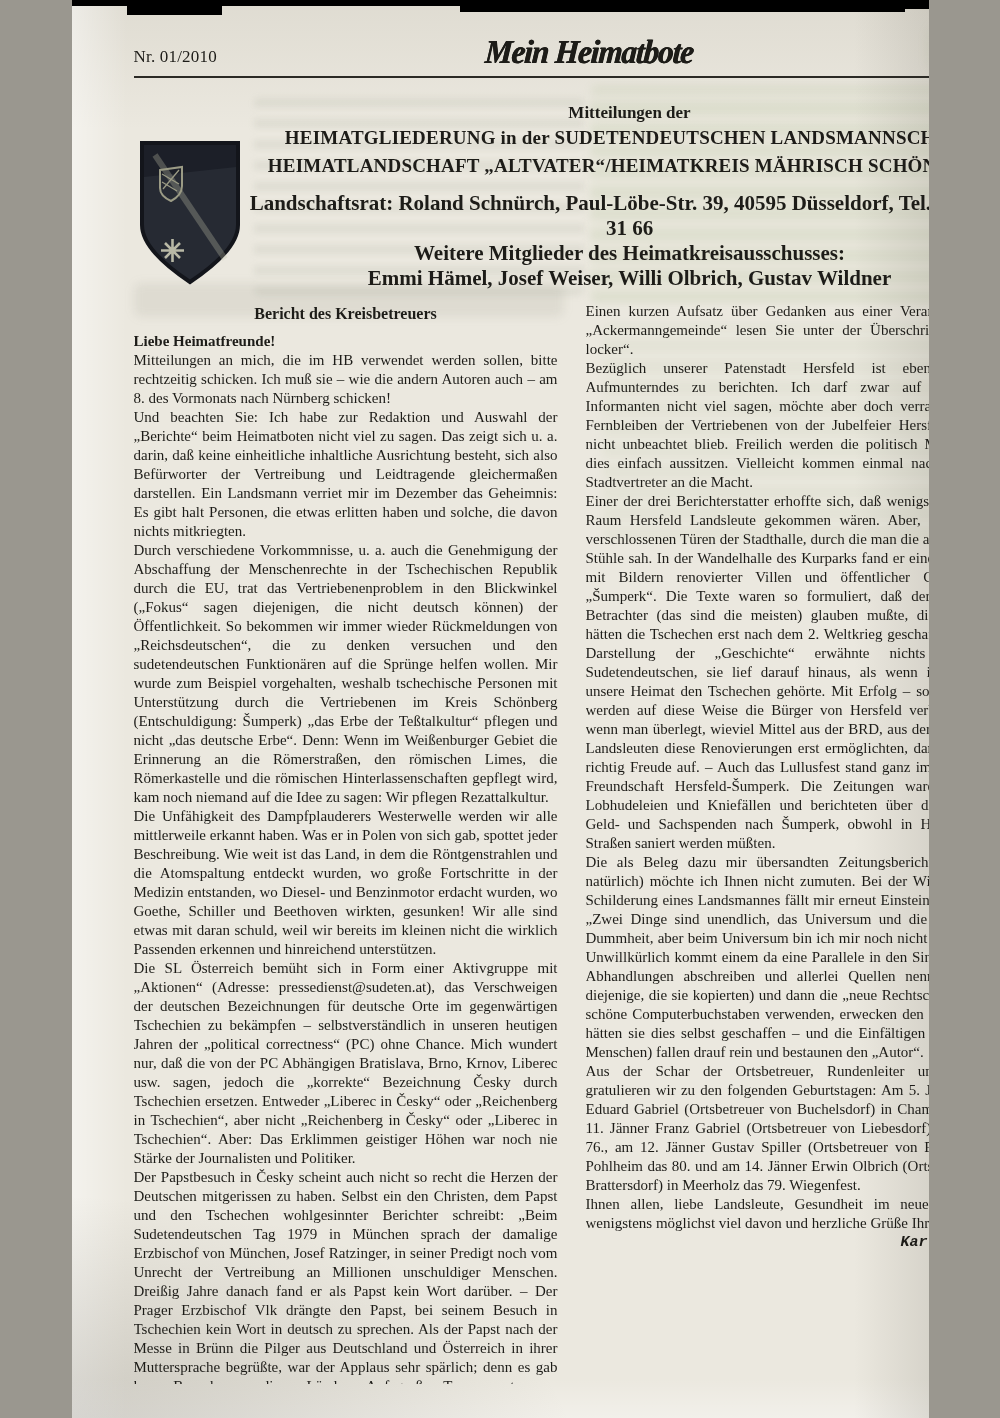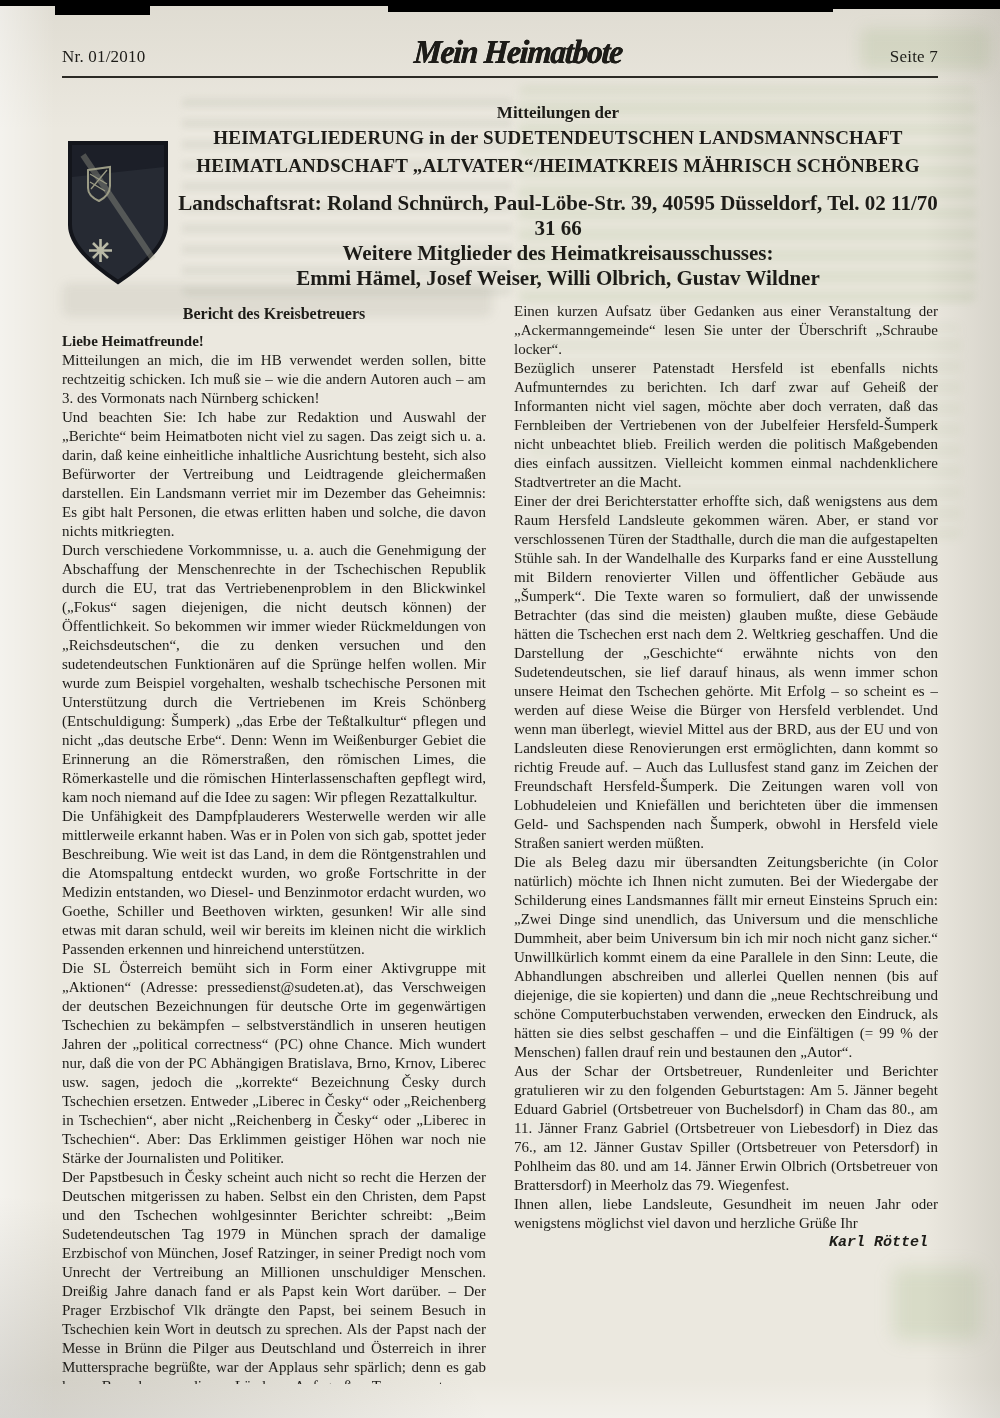--- a/index.html
+++ b/index.html
@@ -1,20 +1,20 @@
 <!DOCTYPE html>
 <html lang="de"><head>
 <meta charset="utf-8">
 <style>
   * { margin:0; padding:0; box-sizing:border-box; }
   html, body { background:#9a978f; }
   body { font-family:"Liberation Serif", serif; }
 
   .page {
-    position:relative; width:1000px; height:1418px; margin:0 auto;
+    position:relative; width:857px; height:1418px; margin:0 auto;
     background-color:#ebe8df;
     background-image:
       linear-gradient(180deg, rgba(150,145,128,0.14), rgba(150,145,128,0) 130px),
       linear-gradient(0deg, rgba(255,255,255,0.35), rgba(255,255,255,0) 40px);
     overflow:hidden; color:#1d1c18;
   }
   .page::after {
     content:""; position:absolute; inset:0; pointer-events:none;
     background:
       radial-gradient(900px 430px at -6% 103%, rgba(78,75,66,0.24), transparent 62%),
@@ -121,21 +121,21 @@
       <div class="mh-contact mh-gap">Landschaftsrat: Roland Schnürch, Paul-Löbe-Str. 39, 40595 Düsseldorf, Tel. 02 11/70 31 66</div>
       <div class="mh-contact">Weitere Mitglieder des Heimatkreisausschusses:</div>
       <div class="mh-contact">Emmi Hämel, Josef Weiser, Willi Olbrich, Gustav Wildner</div>
     </div>
   </section>
 
   <main class="body-columns">
     <div class="col col-left" lang="de">
       <h2 class="col-heading">Bericht des Kreisbetreuers</h2>
       <p class="salutation">Liebe Heimatfreunde!</p>
-      <p>Mitteilungen an mich, die im HB verwendet werden sollen, bitte rechtzeitig schicken. Ich muß sie – wie die andern Autoren auch – am 3. des Vormonats nach Nürnberg schicken!</p>
+      <p>Mitteilungen an mich, die im HB verwendet werden sollen, bitte rechtzeitig schicken. Ich muß sie – wie die andern Autoren auch – am 8. des Vormonats nach Nürnberg schicken!</p>
       <p>Und beachten Sie: Ich habe zur Redaktion und Auswahl der „Berichte“ beim Heimatboten nicht viel zu sagen. Das zeigt sich u. a. darin, daß keine einheitliche inhaltliche Ausrichtung besteht, sich also Befürworter der Vertreibung und Leidtragende gleichermaßen darstellen. Ein Landsmann verriet mir im Dezember das Geheimnis: Es gibt halt Personen, die etwas erlitten haben und solche, die davon nichts mitkriegten.</p>
       <p>Durch verschiedene Vorkommnisse, u. a. auch die Genehmigung der Abschaffung der Menschenrechte in der Tschechischen Republik durch die EU, trat das Vertriebenenproblem in den Blickwinkel („Fokus“ sagen diejenigen, die nicht deutsch können) der Öffentlichkeit. So bekommen wir immer wieder Rückmeldungen von „Reichsdeutschen“, die zu denken versuchen und den sudetendeutschen Funktionären auf die Sprünge helfen wollen. Mir wurde zum Beispiel vorgehalten, weshalb tschechische Personen mit Unterstützung durch die Vertriebenen im Kreis Schönberg (Entschuldigung: Šumperk) „das Erbe der Teßtalkultur“ pflegen und nicht „das deutsche Erbe“. Denn: Wenn im Weißenburger Gebiet die Erinnerung an die Römerstraßen, den römischen Limes, die Römerkastelle und die römischen Hinterlassenschaften gepflegt wird, kam noch niemand auf die Idee zu sagen: Wir pflegen Rezattalkultur.</p>
       <p>Die Unfähigkeit des Dampfplauderers Westerwelle werden wir alle mittlerweile erkannt haben. Was er in Polen von sich gab, spottet jeder Beschreibung. Wie weit ist das Land, in dem die Röntgenstrahlen und die Atomspaltung entdeckt wurden, wo große Fortschritte in der Medizin entstanden, wo Diesel- und Benzinmotor erdacht wurden, wo Goethe, Schiller und Beethoven wirkten, gesunken! Wir alle sind etwas mit daran schuld, weil wir bereits im kleinen nicht die wirklich Passenden erkennen und hinreichend unterstützen.</p>
       <p>Die SL Österreich bemüht sich in Form einer Aktivgruppe mit „Aktionen“ (Adresse: pressedienst@sudeten.at), das Verschweigen der deutschen Bezeichnungen für deutsche Orte im gegenwärtigen Tschechien zu bekämpfen – selbstverständlich in unseren heutigen Jahren der „political correctness“ (PC) ohne Chance. Mich wundert nur, daß die von der PC Abhängigen Bratislava, Brno, Krnov, Liberec usw. sagen, jedoch die „korrekte“ Bezeichnung Česky durch Tschechien ersetzen. Entweder „Liberec in Česky“ oder „Reichenberg in Tschechien“, aber nicht „Reichenberg in Česky“ oder „Liberec in Tschechien“. Aber: Das Erklimmen geistiger Höhen war noch nie Stärke der Journalisten und Politiker.</p>
       <p>Der Papstbesuch in Česky scheint auch nicht so recht die Herzen der Deutschen mitgerissen zu haben. Selbst ein den Christen, dem Papst und den Tschechen wohlgesinnter Berichter schreibt: „Beim Sudetendeutschen Tag 1979 in München sprach der damalige Erzbischof von München, Josef Ratzinger, in seiner Predigt noch vom Unrecht der Vertreibung an Millionen unschuldiger Menschen. Dreißig Jahre danach fand er als Papst kein Wort darüber. – Der Prager Erzbischof Vlk drängte den Papst, bei seinem Besuch in Tschechien kein Wort in deutsch zu sprechen. Als der Papst nach der Messe in Brünn die Pilger aus Deutschland und Österreich in ihrer Muttersprache begrüßte, war der Applaus sehr spärlich; denn es gab kaum Besucher aus diesen Ländern. Auf großen Transparenten war hingegen die deutsche Sprache vertreten: Freilich auf solchen aus der Slowakei!!</p>
     </div>
     <div class="col col-right" lang="de">
       <p>Einen kurzen Aufsatz über Gedanken aus einer Veranstaltung der „Ackermanngemeinde“ lesen Sie unter der Überschrift „Schraube locker“.</p>
       <p>Bezüglich unserer Patenstadt Hersfeld ist ebenfalls nichts Aufmunterndes zu berichten. Ich darf zwar auf Geheiß der Informanten nicht viel sagen, möchte aber doch verraten, daß das Fernbleiben der Vertriebenen von der Jubelfeier Hersfeld-Šumperk nicht unbeachtet blieb. Freilich werden die politisch Maßgebenden dies einfach aussitzen. Vielleicht kommen einmal nachdenklichere Stadtvertreter an die Macht.</p>
       <p>Einer der drei Berichterstatter erhoffte sich, daß wenigstens aus dem Raum Hersfeld Landsleute gekommen wären. Aber, er stand vor verschlossenen Türen der Stadthalle, durch die man die aufgestapelten Stühle sah. In der Wandelhalle des Kurparks fand er eine Ausstellung mit Bildern renovierter Villen und öffentlicher Gebäude aus „Šumperk“. Die Texte waren so formuliert, daß der unwissende Betrachter (das sind die meisten) glauben mußte, diese Gebäude hätten die Tschechen erst nach dem 2. Weltkrieg geschaffen. Und die Darstellung der „Geschichte“ erwähnte nichts von den Sudetendeutschen, sie lief darauf hinaus, als wenn immer schon unsere Heimat den Tschechen gehörte. Mit Erfolg – so scheint es – werden auf diese Weise die Bürger von Hersfeld verblendet. Und wenn man überlegt, wieviel Mittel aus der BRD, aus der EU und von Landsleuten diese Renovierungen erst ermöglichten, dann kommt so richtig Freude auf. – Auch das Lullusfest stand ganz im Zeichen der Freundschaft Hersfeld-Šumperk. Die Zeitungen waren voll von Lobhudeleien und Kniefällen und berichteten über die immensen Geld- und Sachspenden nach Šumperk, obwohl in Hersfeld viele Straßen saniert werden müßten.</p>

